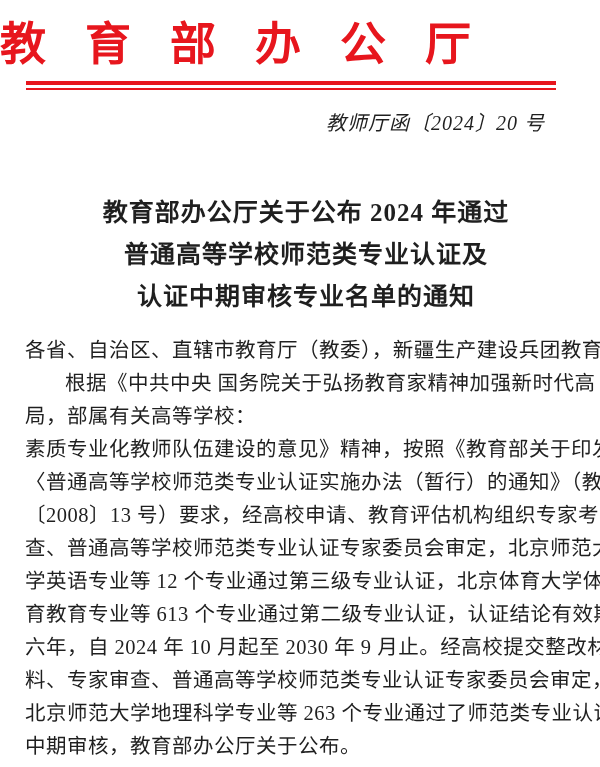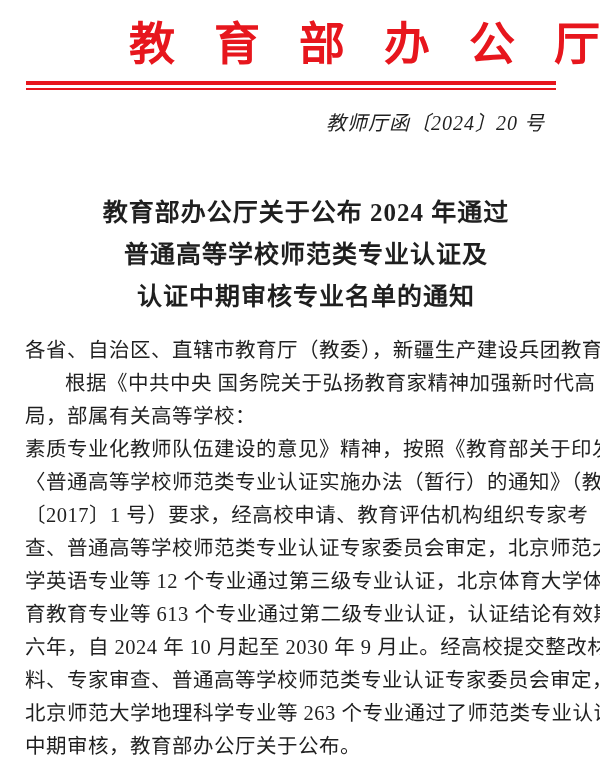--- a/index.html
+++ b/index.html
@@ -14,21 +14,21 @@
     height:767px;
     background:var(--paper);
     overflow:hidden;
     font-family:"Liberation Serif","DejaVu Serif",serif;
     color:var(--ink);
   }
   
   .agency-header{
     position:absolute;
     top:20px; left:0; right:0;
-    text-align:right;
+    text-align:left;
     line-height:50px;
     white-space:nowrap;
   }
   .agency-name{
     display:inline-block;
     font-size:46px;
     font-weight:bold;
     color:var(--accent-red);
     letter-spacing:39px;
     margin-right:-39px; 
@@ -102,21 +102,21 @@
     <div>普通高等学校师范类专业认证及</div>
     <div>认证中期审核专业名单的通知</div>
   </div>
 
   <div class="doc-body">
     <div class="body-line">各省、自治区、直辖市教育厅（教委），新疆生产建设兵团教育</div>
     <div class="body-line indent">根据《中共中央 国务院关于弘扬教育家精神加强新时代高</div>
     <div class="body-line no-fill">局，部属有关高等学校：</div>
     <div class="body-line">素质专业化教师队伍建设的意见》精神，按照《教育部关于印发</div>
     <div class="body-line">〈普通高等学校师范类专业认证实施办法（暂行）的通知》（教师</div>
-    <div class="body-line">〔2017〕1 号）要求，经高校申请、教育评估机构组织专家考</div>
+    <div class="body-line">〔2008〕13 号）要求，经高校申请、教育评估机构组织专家考</div>
     <div class="body-line">查、普通高等学校师范类专业认证专家委员会审定，北京师范大</div>
     <div class="body-line">学英语专业等 12 个专业通过第三级专业认证，北京体育大学体</div>
     <div class="body-line">育教育专业等 613 个专业通过第二级专业认证，认证结论有效期</div>
     <div class="body-line">六年，自 2024 年 10 月起至 2030 年 9 月止。经高校提交整改材</div>
     <div class="body-line">料、专家审查、普通高等学校师范类专业认证专家委员会审定，</div>
     <div class="body-line">北京师范大学地理科学专业等 263 个专业通过了师范类专业认证</div>
     <div class="body-line no-fill">中期审核，教育部办公厅关于公布。</div>
   </div>
 
 </div>

